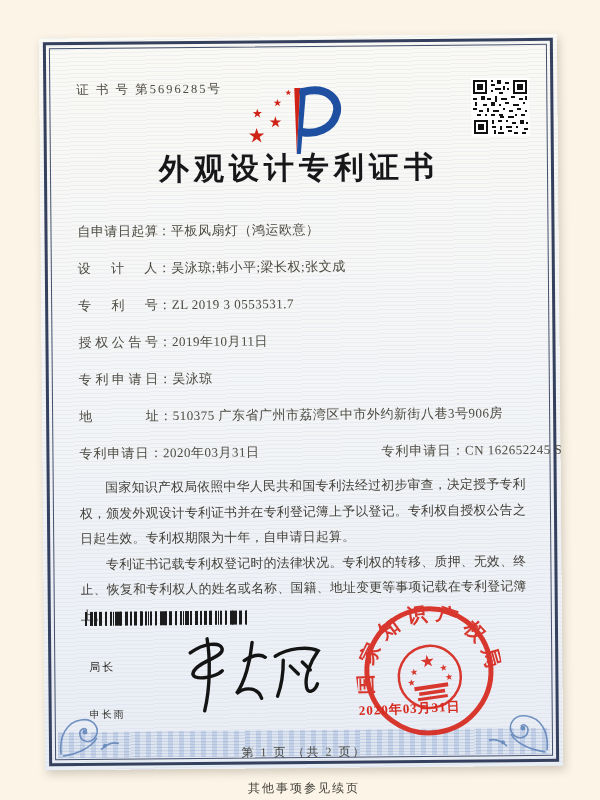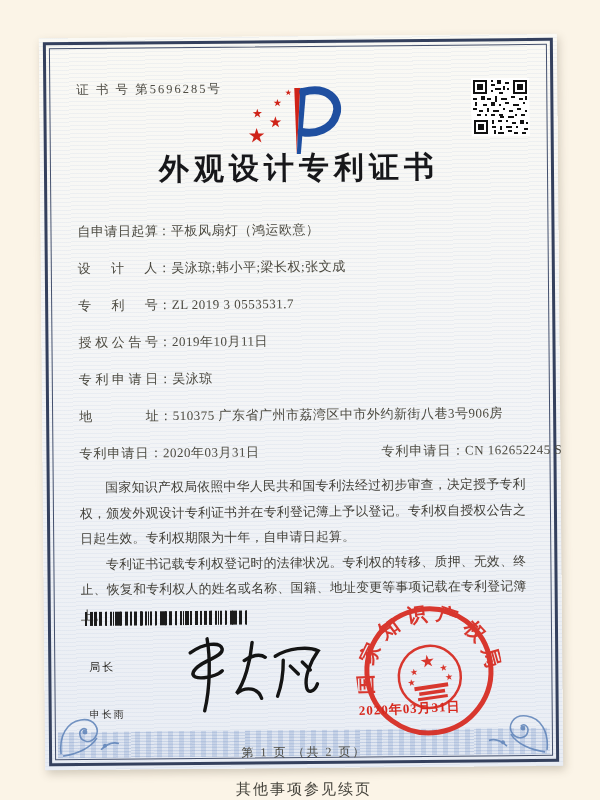--- a/index.html
+++ b/index.html
@@ -86,21 +86,21 @@
     position:absolute;left:2px;top:98px;width:150px;
     font-size:13px;font-weight:bold;color:#d7281e;letter-spacing:1px;
     transform:rotate(-2deg);white-space:nowrap;
   }
   .page-no{
     position:absolute;left:0;right:0;top:708px;text-align:center;
     font-size:12px;color:#4c4a41;letter-spacing:2px;
   }
   .cont-note{
     position:absolute;left:0;right:20px;top:780px;z-index:3;text-align:center;
-    font-size:15px;color:#45433c;letter-spacing:2px;margin-left:28px;
+    font-size:12px;color:#45433c;letter-spacing:2px;margin-left:28px;
   }
 </style>
 </head>
 <body>
 
 <div class="certificate">
   <div class="frame-outer"></div>
   <div class="frame-inner"></div>
   <div class="bottom-band"></div>
 

